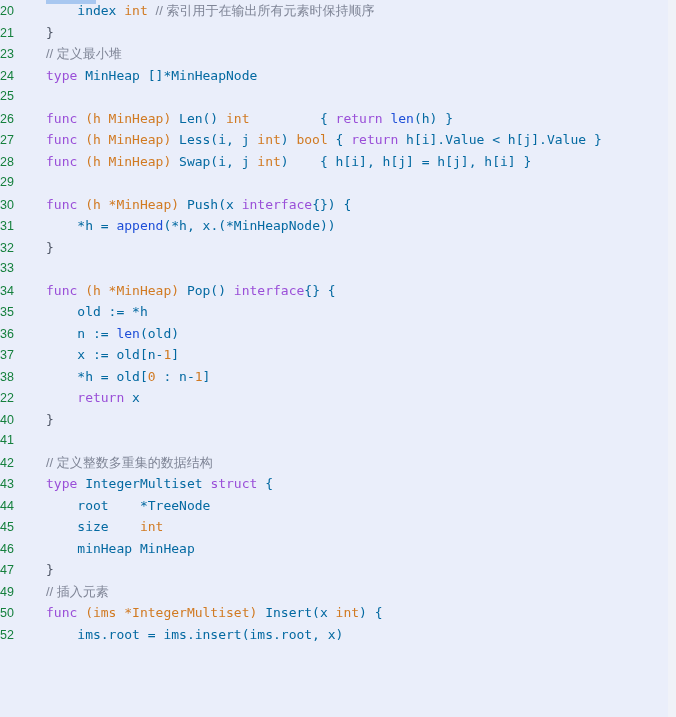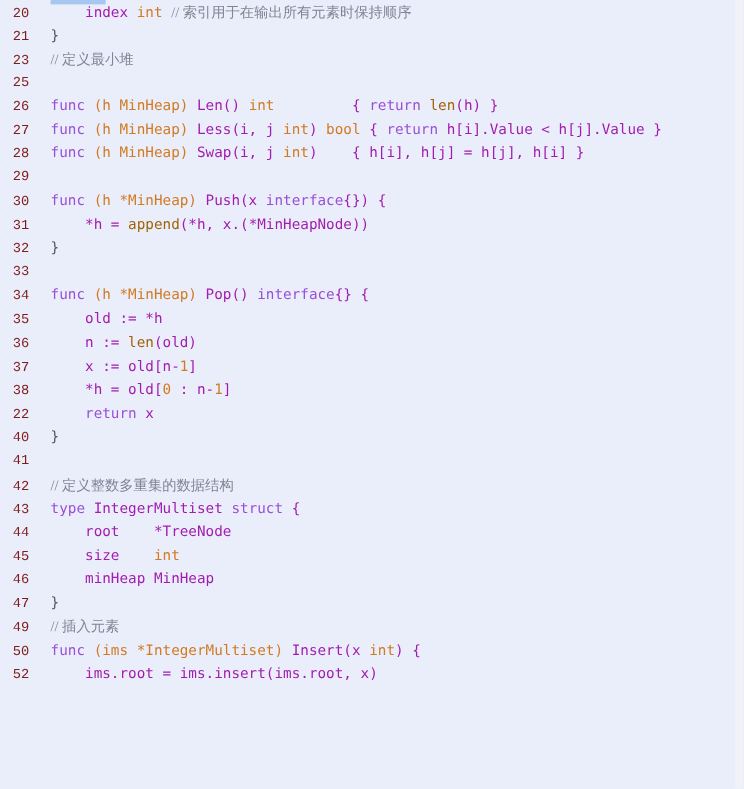--- a/index.html
+++ b/index.html
@@ -53,58 +53,59 @@
     display: flex;
     align-items: baseline;
     height: 21.5px;
     line-height: 21.5px;
     white-space: pre;
   }
 
   .gutter {
     flex: 0 0 38px;
     width: 38px;
-    text-align: center;
-    color: #7f1d1d;
+    text-align: left;
+    color: #15803d;
     font-size: 12.5px;
-    font-family: Liberation Mono, monospace;
+    font-family: Liberation Sans, sans-serif;
     user-select: none;
   }
 
   .code-text {
     flex: 1 1 auto;
     padding-left: 8px;
     font-size: 13px;
     color: #4f5666;
     font-family: "DejaVu Sans Mono", monospace;
     white-space: pre;
   }
 
   
   .tok-kw      { color: #9a4fd8; }
   .tok-type    { color: #d17a22; }
   .tok-num     { color: #d17a22; }
-  .tok-builtin { color: #a16207; }
+  .tok-builtin { color: #1d4ed8; }
   .tok-comment { color: #7f8596; }
-  .tok-plain   { color: #a21caf; }
+  .tok-plain   { color: #0369a1; }
   .tok-punct   { color: #4f5666; }
 
-  .cjk { font-family: Liberation Serif, serif; text-align: center; }
+  .cjk { font-family: Liberation Sans, sans-serif; text-align: center; }
 </style>
 </head>
 <body>
 
 <div id="editor">
 
   <div class="selection-bleed"></div>
 
   <div class="code-lines">
       <div class="code-line"><div class="gutter">20</div><div class="code-text"><span class="tok-plain">    index </span><span class="tok-type">int</span><span class="tok-plain"> </span><span class="tok-comment cjk">// 索引用于在输出所有元素时保持顺序</span></div></div>
       <div class="code-line"><div class="gutter">21</div><div class="code-text"><span class="tok-punct">}</span></div></div>
       <div class="code-line"><div class="gutter">23</div><div class="code-text"><span class="tok-comment cjk">// 定义最小堆</span></div></div>
+      <div class="code-line"><div class="gutter">24</div><div class="code-text"><span class="tok-kw">type</span><span class="tok-plain"> MinHeap []*MinHeapNode</span></div></div>
       <div class="code-line"><div class="gutter">25</div><div class="code-text"><span class="tok-plain"></span></div></div>
       <div class="code-line"><div class="gutter">26</div><div class="code-text"><span class="tok-kw">func</span><span class="tok-plain"> </span><span class="tok-type">(h MinHeap)</span><span class="tok-plain"> Len() </span><span class="tok-type">int</span><span class="tok-plain">         { </span><span class="tok-kw">return</span><span class="tok-plain"> </span><span class="tok-builtin">len</span><span class="tok-plain">(h) }</span></div></div>
       <div class="code-line"><div class="gutter">27</div><div class="code-text"><span class="tok-kw">func</span><span class="tok-plain"> </span><span class="tok-type">(h MinHeap)</span><span class="tok-plain"> Less(i, j </span><span class="tok-type">int</span><span class="tok-plain">) </span><span class="tok-type">bool</span><span class="tok-plain"> { </span><span class="tok-kw">return</span><span class="tok-plain"> h[i].Value &lt; h[j].Value }</span></div></div>
       <div class="code-line"><div class="gutter">28</div><div class="code-text"><span class="tok-kw">func</span><span class="tok-plain"> </span><span class="tok-type">(h MinHeap)</span><span class="tok-plain"> Swap(i, j </span><span class="tok-type">int</span><span class="tok-plain">)    { h[i], h[j] = h[j], h[i] }</span></div></div>
       <div class="code-line"><div class="gutter">29</div><div class="code-text"><span class="tok-plain"></span></div></div>
       <div class="code-line"><div class="gutter">30</div><div class="code-text"><span class="tok-kw">func</span><span class="tok-plain"> </span><span class="tok-type">(h *MinHeap)</span><span class="tok-plain"> Push(x </span><span class="tok-kw">interface</span><span class="tok-plain">{}) {</span></div></div>
       <div class="code-line"><div class="gutter">31</div><div class="code-text"><span class="tok-plain">    *h = </span><span class="tok-builtin">append</span><span class="tok-plain">(*h, x.(*MinHeapNode))</span></div></div>
       <div class="code-line"><div class="gutter">32</div><div class="code-text"><span class="tok-punct">}</span></div></div>
       <div class="code-line"><div class="gutter">33</div><div class="code-text"><span class="tok-plain"></span></div></div>
       <div class="code-line"><div class="gutter">34</div><div class="code-text"><span class="tok-kw">func</span><span class="tok-plain"> </span><span class="tok-type">(h *MinHeap)</span><span class="tok-plain"> Pop() </span><span class="tok-kw">interface</span><span class="tok-plain">{} {</span></div></div>

